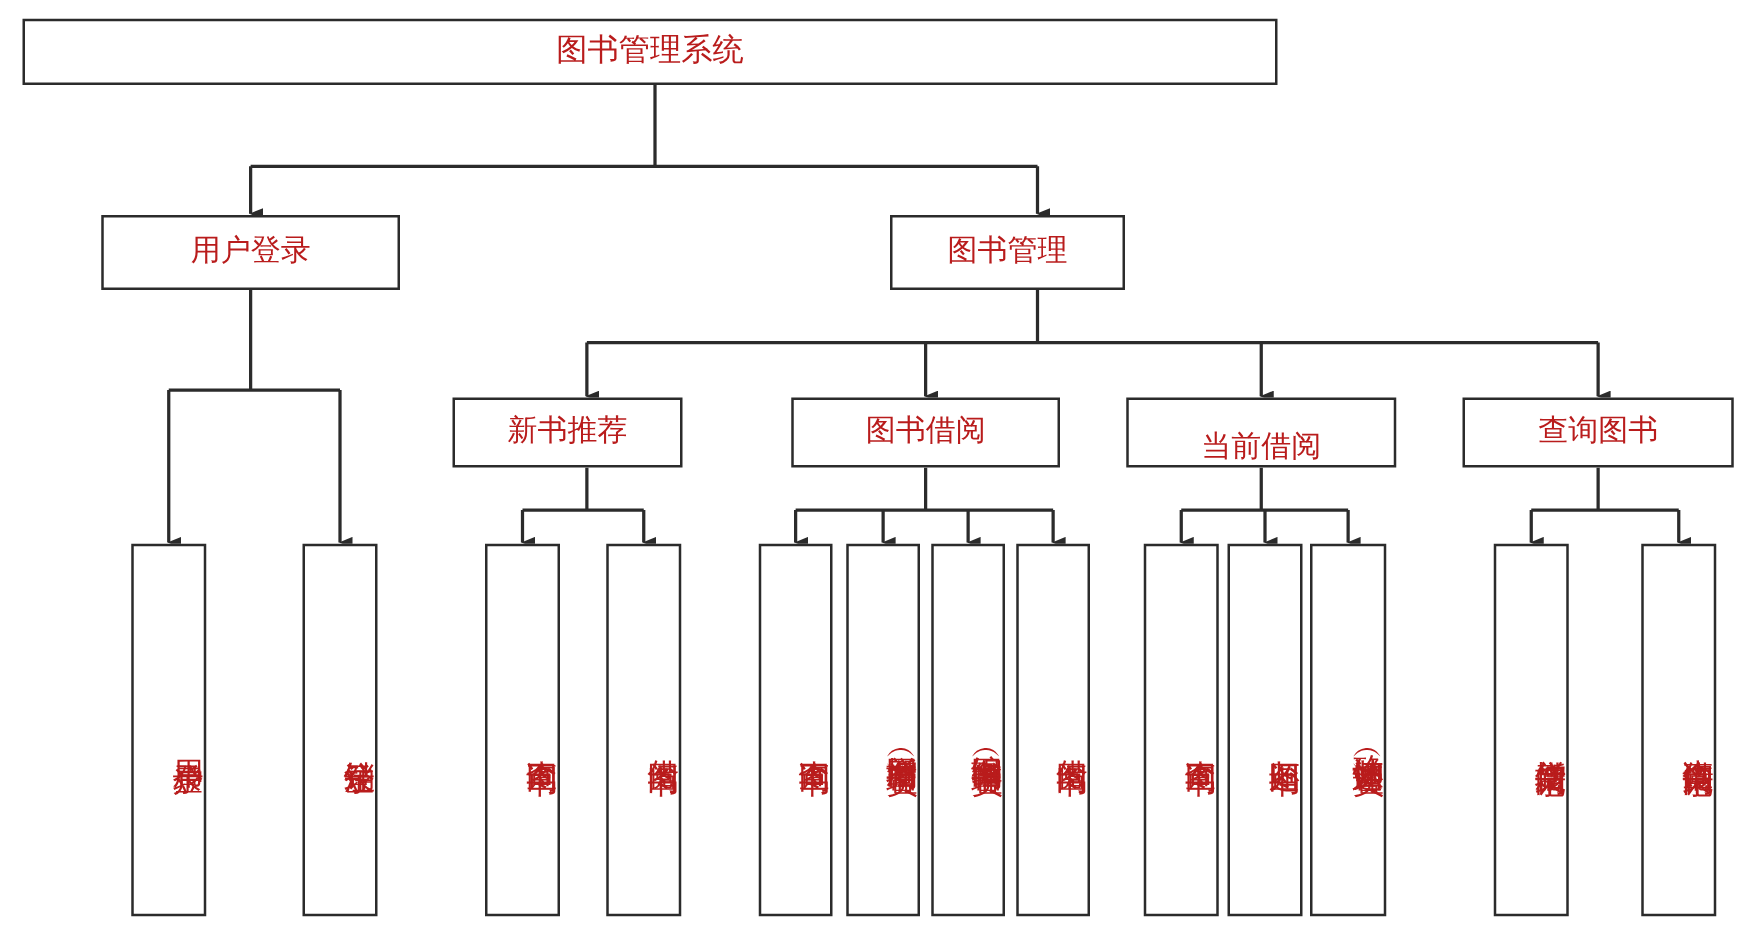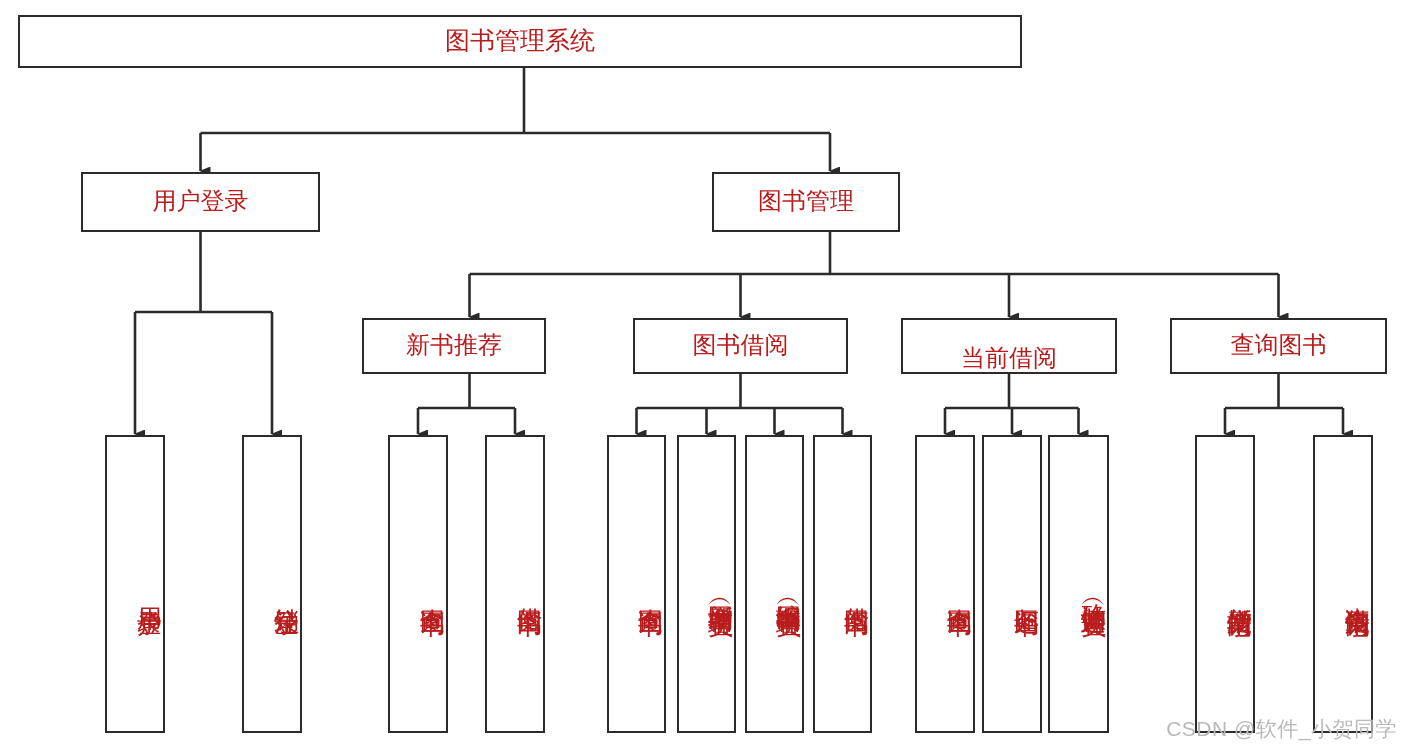--- a/index.html
+++ b/index.html
@@ -179,15 +179,14 @@
         <span class="node-label">确认归还（管理员）</span>
       </div>
       <div class="node leaf" style="left: 1195px; top: 435px; width: 60px; height: 298px;">
         <span class="node-label">新增借阅记录</span>
       </div>
       <div class="node leaf" style="left: 1313px; top: 435px; width: 60px; height: 298px;">
         <span class="node-label">查询借阅记录</span>
       </div>
     </div>
 
-  <div id="watermark">CSDN @软件_小贺同学</div>
 
 </div>
 
 </body></html>

